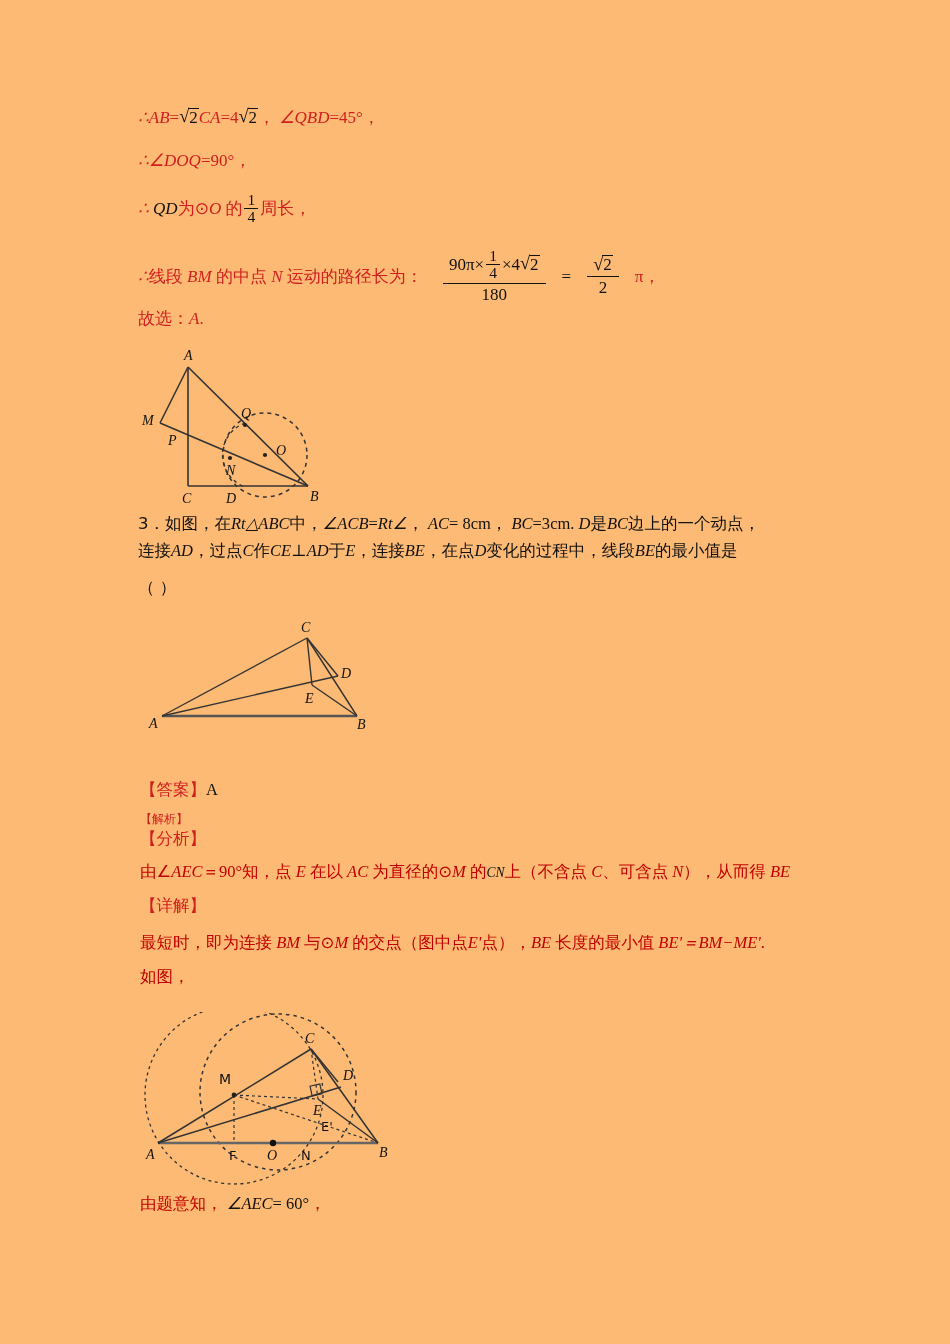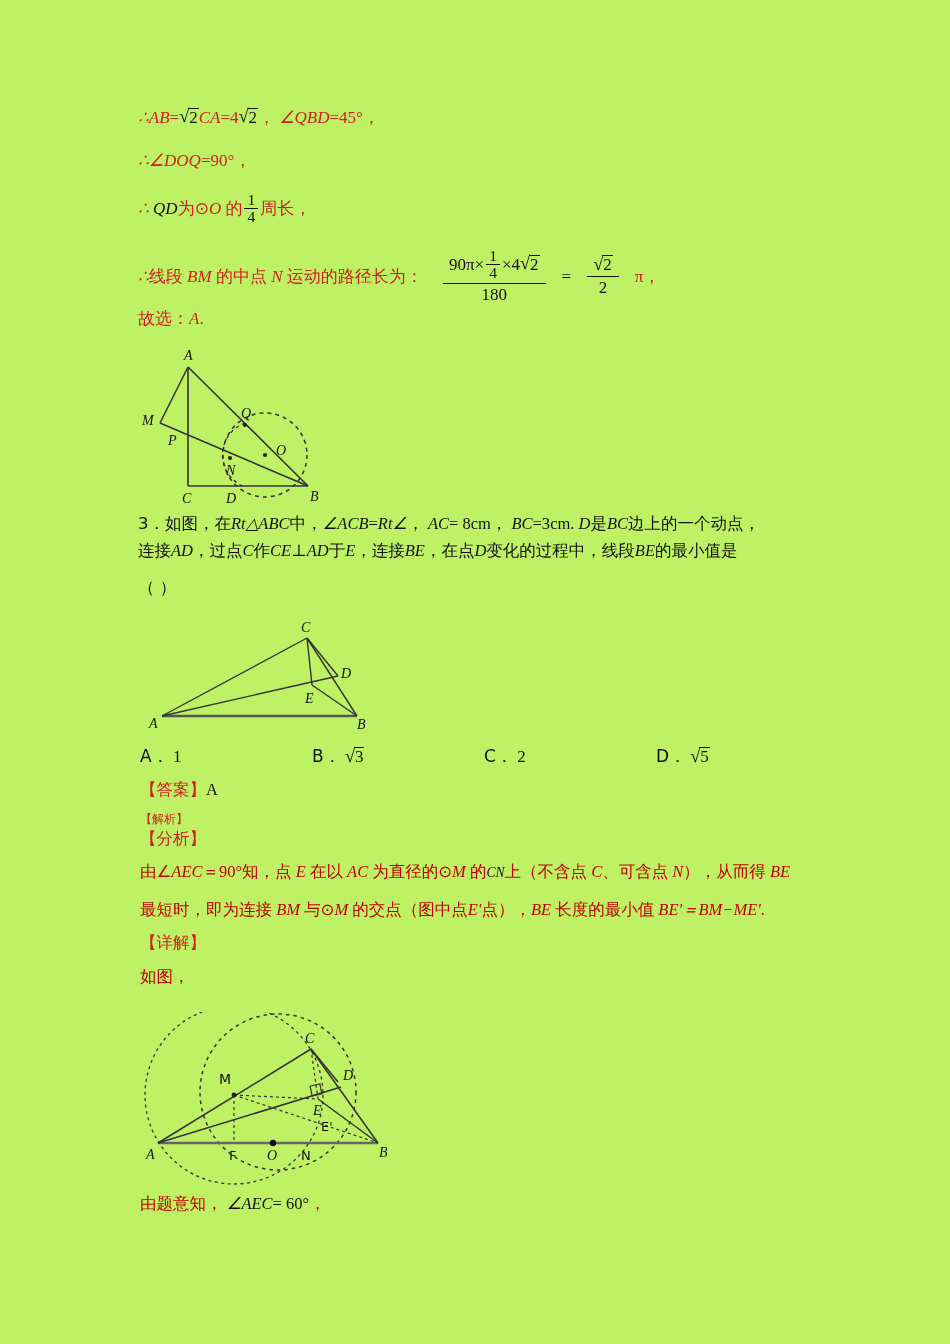--- a/index.html
+++ b/index.html
@@ -8,21 +8,21 @@
     background: #ffffff;
   }
   body {
     font-family: "Liberation Serif", "DejaVu Serif", serif;
     color: #c00000;
   }
   #page {
     position: relative;
     width: 950px;
     height: 1344px;
-    background: #bef264;
+    background: #fdba74;
     overflow: hidden;
   }
   .content {
     position: absolute;
     left: 138px;
     top: 0;
     width: 700px;
   }
   .line {
     font-size: 17px;
@@ -185,55 +185,39 @@
       <line x1="177" y1="77" x2="222" y2="108" stroke="#333" stroke-width="1.4"></line>
 
       <text x="166" y="24" font-family="Liberation Serif, serif" font-style="italic" font-size="14" fill="#111">C</text>
       <text x="206" y="70" font-family="Liberation Serif, serif" font-style="italic" font-size="14" fill="#111">D</text>
       <text x="170" y="95" font-family="Liberation Serif, serif" font-style="italic" font-size="14" fill="#111">E</text>
       <text x="14" y="120" font-family="Liberation Serif, serif" font-style="italic" font-size="14" fill="#111">A</text>
       <text x="222" y="121" font-family="Liberation Serif, serif" font-style="italic" font-size="14" fill="#111">B</text>
     </svg>
   </div>
 
-  <div style="position:absolute; left:140px; top:745px; width:700px;">
-    <div class="opt-row">
-      <div class="opt">
-        <span class="cjk">A．</span>&nbsp;<span>1</span>
-      </div>
-      <div class="opt">
-        <span class="cjk">B．</span>&nbsp;<span class="sqrt"><span class="rad">3</span></span>
-      </div>
-      <div class="opt">
-        <span class="cjk">C．</span>&nbsp;<span>2</span>
-      </div>
-      <div class="opt">
-        <span class="cjk">D．</span>&nbsp;<span class="sqrt"><span class="rad">5</span></span>
-      </div>
-    </div>
-  </div>
 
   <div style="position:absolute; left:140px; top:782px; width:700px;">
     <div style="font-size:16.5px; line-height:1.0;">
       <span class="cjk tag">【答案】</span><span class="blk">A</span>
     </div>
     <div style="font-size:12px; line-height:1.0; margin-top:14px;">
       <span class="cjk tag">【解析】</span>
     </div>
     <div style="font-size:16.5px; line-height:1.0; margin-top:6px;">
       <span class="cjk tag">【分析】</span>
     </div>
     <div style="font-size:16.5px; line-height:1.0; margin-top:17px; white-space:nowrap;">
       <span class="cjk">由∠</span><span class="mi">AEC</span><span>＝90°</span><span class="cjk">知，点</span>&nbsp;<span class="mi">E</span>&nbsp;<span class="cjk">在以</span>&nbsp;<span class="mi">AC</span>&nbsp;<span class="cjk">为直径的⊙</span><span class="mi">M</span>&nbsp;<span class="cjk">的</span><span class="overarc blk" style="font-size:0.82em;">CN</span><span class="cjk">上（不含点</span>&nbsp;<span class="mi">C</span><span class="cjk">、可含点</span>&nbsp;<span class="mi">N</span><span class="cjk">），从而得</span>&nbsp;<span class="mi">BE</span>
     </div>
+    <div style="font-size:16.5px; line-height:1.0; margin-top:17px;">
+      <span class="cjk tag">【详解】</span>
+    </div>
     <div style="font-size:16.5px; line-height:1.0; margin-top:21px; white-space:nowrap;">
       <span class="cjk">最短时，即为连接</span>&nbsp;<span class="mi">BM</span>&nbsp;<span class="cjk">与⊙</span><span class="mi">M</span>&nbsp;<span class="cjk">的交点（图中点</span><span class="mi">E'</span><span class="cjk">点），</span><span class="mi">BE</span>&nbsp;<span class="cjk">长度的最小值</span>&nbsp;<span class="mi">BE'＝BM−ME'</span><span>.</span>
-    </div>
-    <div style="font-size:16.5px; line-height:1.0; margin-top:17px;">
-      <span class="cjk tag">【详解】</span>
     </div>
     <div style="font-size:16.5px; line-height:1.0; margin-top:17px;">
       <span class="cjk">如图，</span>
     </div>
   </div>
 
   <div class="fig" style="left:133px; top:1012px; width:330px; height:180px;">
     <svg width="330" height="180" viewBox="0 0 330 180">
 
       <circle cx="145" cy="80" r="78" fill="none" stroke="#333" stroke-width="1.5" stroke-dasharray="3.5 4"></circle>

